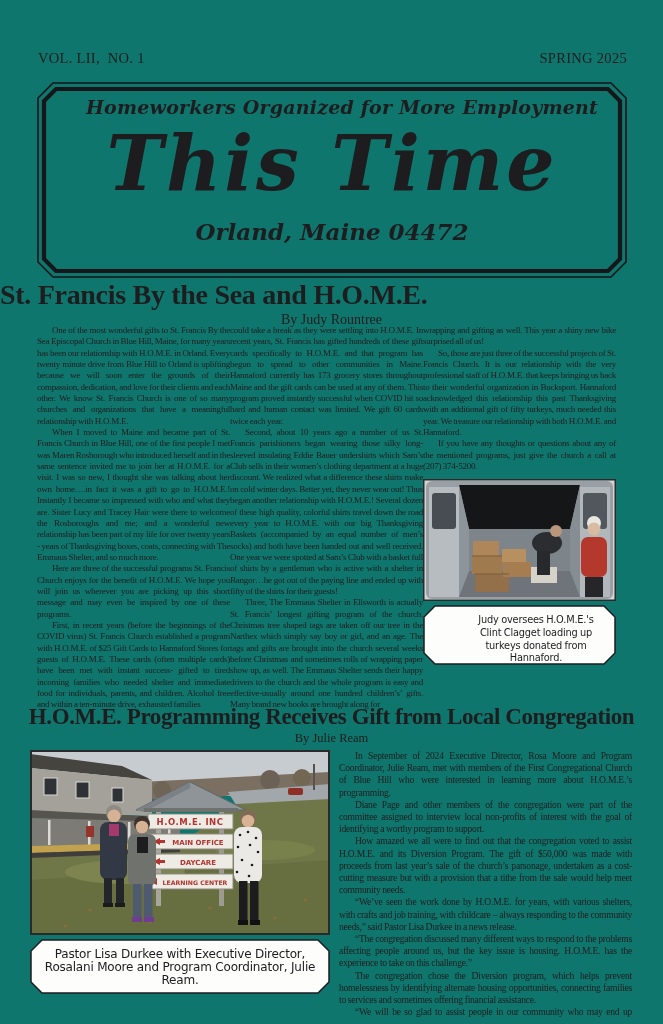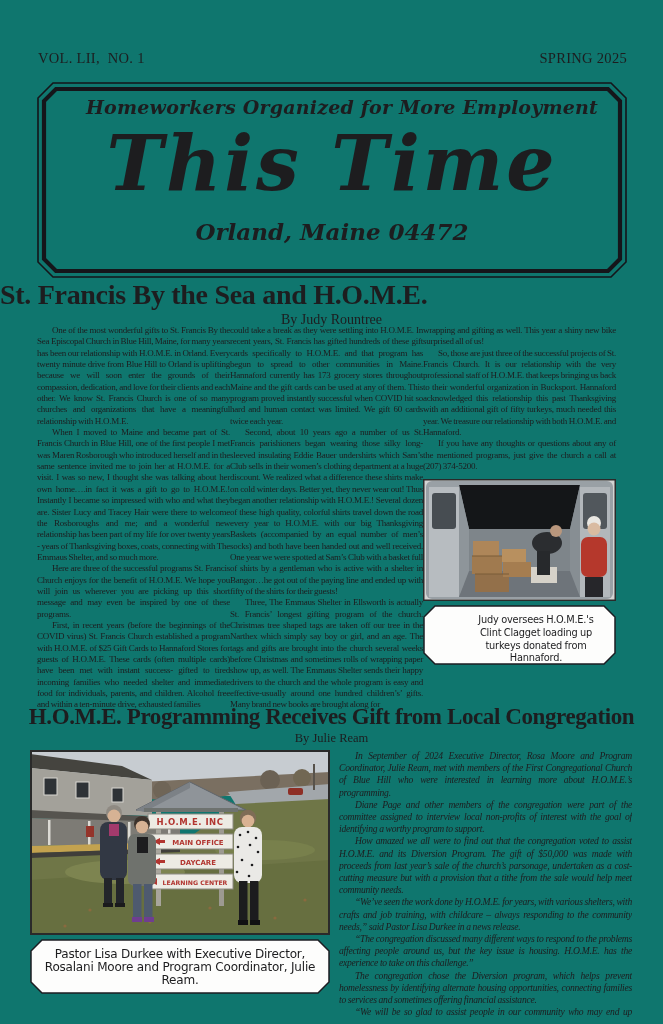--- a/index.html
+++ b/index.html
@@ -43,21 +43,21 @@
   .cap2 .caption-text{padding:9px 14px 0;font-size:12px;line-height:13px;letter-spacing:-.2px;}
 
   .headline2{position:absolute;top:704px;left:0;width:100%;text-align:center;margin:0;
              font-size:23px;font-weight:bold;letter-spacing:-.4px;}
   .byline2{position:absolute;top:731px;left:0;width:100%;text-align:center;font-size:12.5px;}
 
   .bottom{position:absolute;top:750px;left:30px;width:602px;display:flex;gap:9px;}
   .bottom-left{width:300px;flex:0 0 auto;}
   .bottom-left svg{display:block;}
   .bottom-right{flex:1;text-align:justify;font-size:9.6px;line-height:12.2px;
-                letter-spacing:-.25px;word-spacing:-.3px;height:268px;overflow:hidden;font-style:italic;}
+                letter-spacing:-.25px;word-spacing:-.3px;height:268px;overflow:hidden;}
   .bottom-right .para{text-indent:16px;}
   .sign-text{font-family:"DejaVu Sans",sans-serif;font-weight:bold;fill:#b23530;}
 </style>
 </head>
 <body>
 
 <div class="page">
 
   <div class="top-row">
     <span>VOL. LII,  NO. 1</span>

